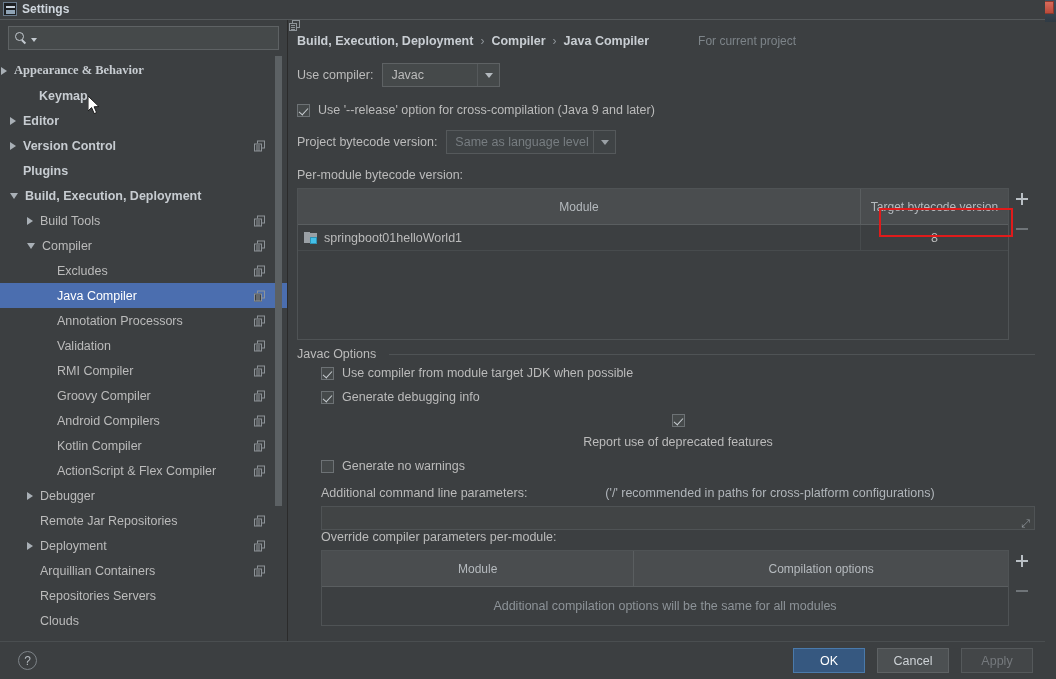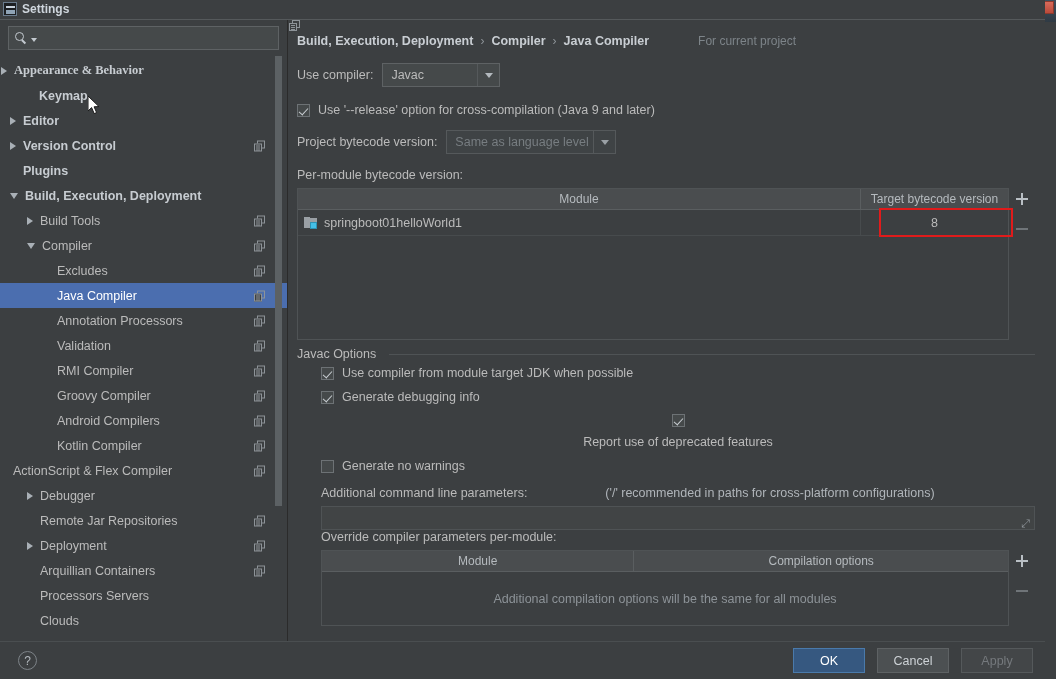--- a/index.html
+++ b/index.html
@@ -203,21 +203,21 @@
   .cb-label { color: #bbbbbb; font-size: 12.5px; }
 
   .section-label { margin-top: 14px; color: #bbbbbb; font-size: 12.5px; }
 
   
   .table-wrap { display: flex; margin-top: 6px; }
   .table {
     flex: 1; border: 1px solid #4f5355; background: #3c3f41;
   }
   .thead {
-    display: flex; height: 21px;
+    display: flex; height: 36px;
     background: #4a4d4f; border-bottom: 1px solid #5a5e60;
   }
   .th {
     display: flex; align-items: center; justify-content: center;
     color: #b5babe; font-size: 12px; height: 100%;
   }
   .th + .th { border-left: 1px solid #5a5e60; }
   .trow { display: flex; height: 26px; border-bottom: 1px solid #474b4d; }
   .td { display: flex; align-items: center; height: 100%; font-size: 12.5px; color: #bbbbbb; }
   .td.center { justify-content: center; }
@@ -461,21 +461,21 @@
             </span>
           </div>
           <div class="tree-item" style="padding-left: 44px;">
             <span class="tree-arrow none"></span>
             <span class="tree-label">Kotlin Compiler</span>
             <span class="scope-icon">
               <span class="b1"></span>
               <span class="b2"></span>
             </span>
           </div>
-          <div class="tree-item" style="">
+          <div class="tree-item" style="padding-left: 44px;">
             <span class="tree-arrow none"></span>
             <span class="tree-label">ActionScript &amp; Flex Compiler</span>
             <span class="scope-icon">
               <span class="b1"></span>
               <span class="b2"></span>
             </span>
           </div>
           <div class="tree-item" style="padding-left: 27px;">
             <span class="tree-arrow collapsed"></span>
             <span class="tree-label">Debugger</span>
@@ -499,21 +499,21 @@
           <div class="tree-item" style="padding-left: 27px;">
             <span class="tree-arrow none"></span>
             <span class="tree-label">Arquillian Containers</span>
             <span class="scope-icon">
               <span class="b1"></span>
               <span class="b2"></span>
             </span>
           </div>
           <div class="tree-item" style="padding-left: 27px;">
             <span class="tree-arrow none"></span>
-            <span class="tree-label">Processors Servers</span>
+            <span class="tree-label">Repositories Servers</span>
           </div>
           <div class="tree-item" style="padding-left: 27px;">
             <span class="tree-arrow none"></span>
             <span class="tree-label">Clouds</span>
           </div>
         </div>
 
       <div class="sb-track"></div>
       <div class="sb-thumb"></div>
     </div>

